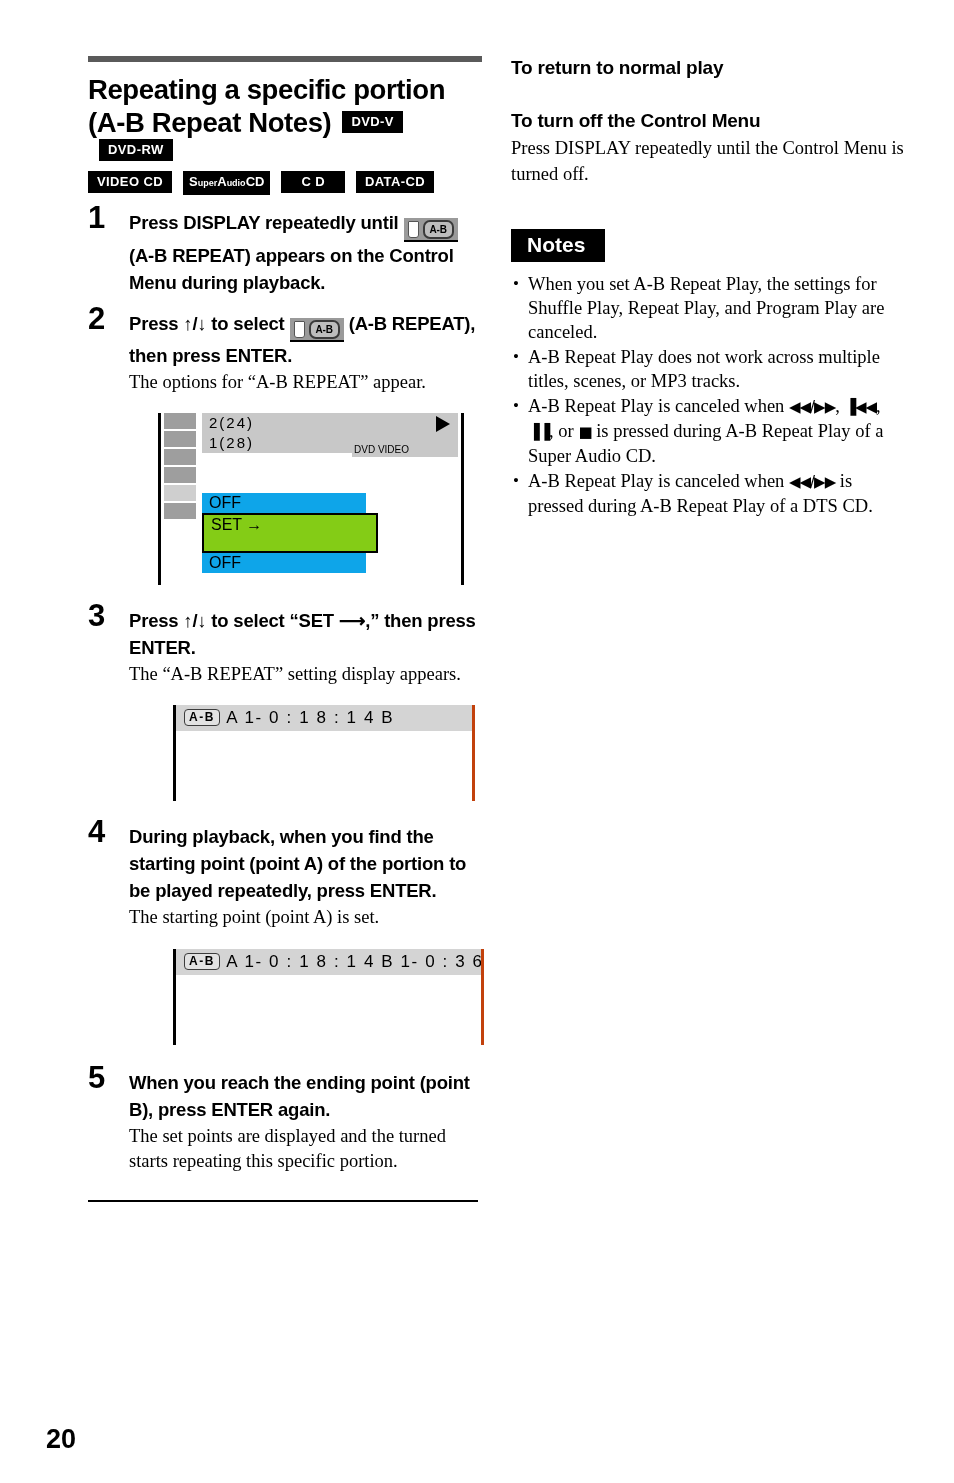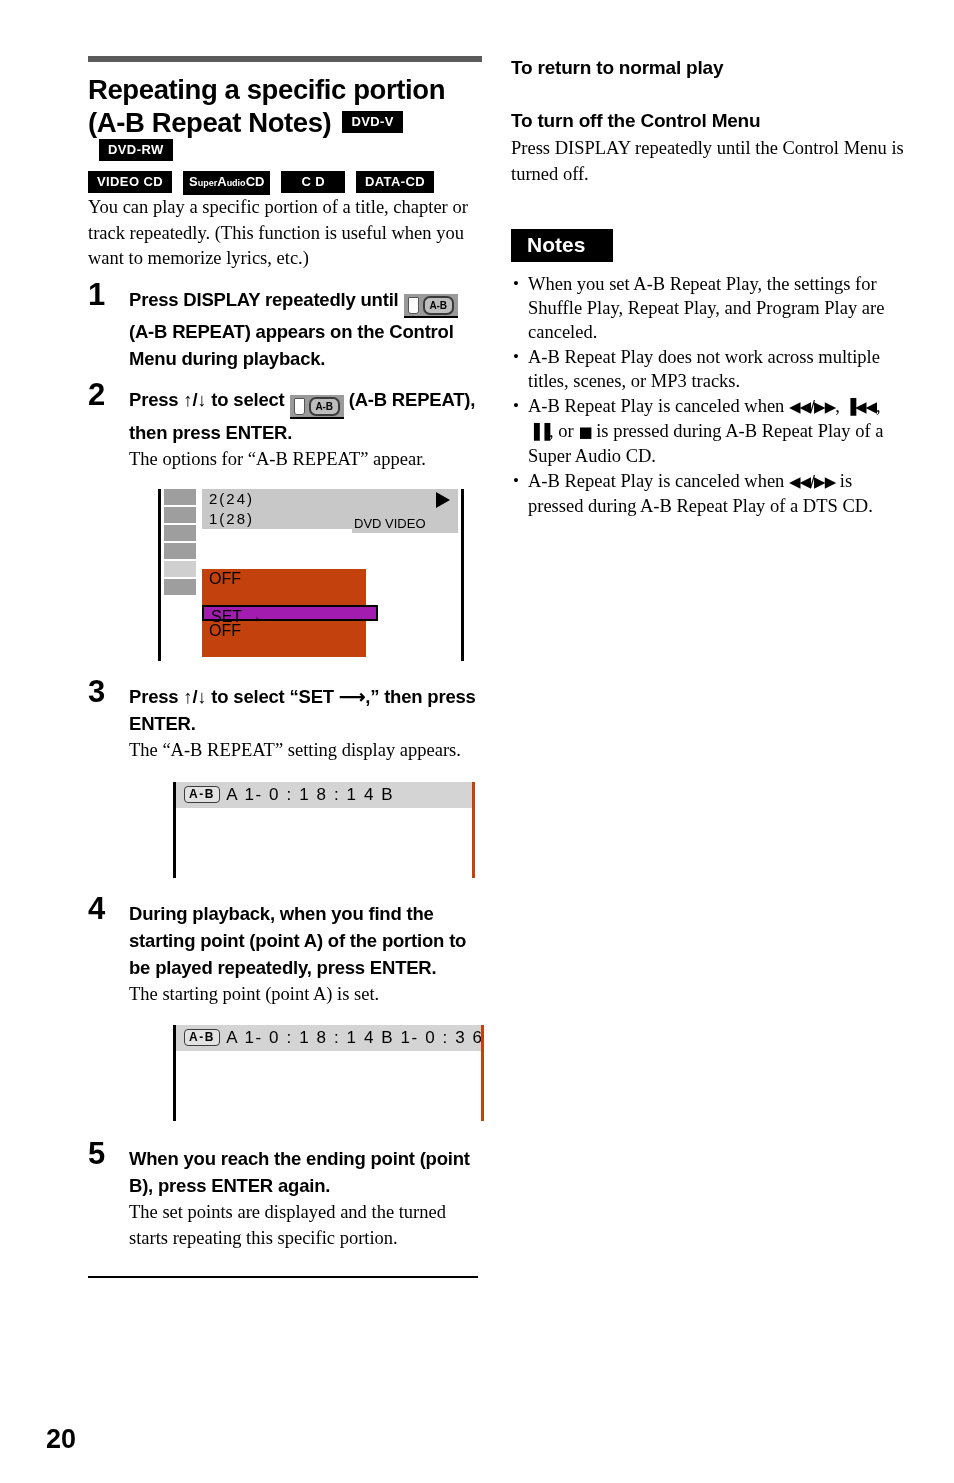--- a/index.html
+++ b/index.html
@@ -156,40 +156,40 @@
     background:#c8c8c8;
     font-family:"Liberation Sans", sans-serif;
     font-size:15px;
     line-height:20px;
     height:20px;
     padding-left:7px;
     letter-spacing:2px;
     width:164px;
   }
   .ctrl-opt {
-    background:#c2410c;
+    background:#0ea5e9;
     font-family:"Liberation Sans", sans-serif;
     font-size:16px;
     line-height:20px;
-    height:36px;
+    height:20px;
     padding-left:7px;
     width:164px;
   }
   .ctrl-opt.sel {
-    background:#a21caf;
+    background:#84cc16;
     border:2px solid #000;
-    height:16px; line-height:20px;
+    height:40px; line-height:20px;
     width:176px;
   }
   .ctrl-disc {
     position:absolute; right:3px; top:0;
     width:106px; height:44px;
     background:#c8c8c8;
     font-family:"Liberation Sans", sans-serif;
-    font-size:13px;
+    font-size:10px;
   }
   .ctrl-disc .tri {
     position:absolute; right:8px; top:3px;
     width:0;height:0;
     border-top:8px solid transparent;
     border-bottom:8px solid transparent;
     border-left:14px solid #000;
   }
   .ctrl-disc .lbl { position:absolute; left:2px; bottom:2px; }
 
@@ -219,21 +219,21 @@
   .bottom-rule { margin-top:25px; border-top:2px solid #000; width:390px; }
 
   
   .notes-head {
     display:inline-block;
     background:#000; color:#fff;
     font-family:"Liberation Sans", sans-serif;
     font-weight:bold;
     font-size:21px;
     line-height:28px;
-    padding:2px 28px 3px 16px;
+    padding:2px 20px 3px 16px;
   }
   .notes-wrap { margin-top:42px; }
   ul.notes { list-style:none; margin:10px 0 0 0; padding:0; }
   ul.notes li {
     position:relative;
     padding-left:17px;
     font-family:"Liberation Serif", serif;
     font-size:18.5px;
     line-height:24px;
     margin-bottom:1px;
@@ -267,21 +267,20 @@
     <div class="top-rule"></div>
 
     <div class="title-wrap">
       <h1 class="section-title">Repeating a specific portion (A-B Repeat Notes)</h1><span class="title-badges"><span class="badge">DVD-V</span><span class="badge">DVD-RW</span></span>
     </div>
 
     <div class="badge-row">
       <span class="badge">VIDEO CD</span><span class="badge sacd"><span>S</span><span class="lo">uper</span><span>A</span><span class="lo">udio</span><span>CD</span></span><span class="badge cdd">C D</span><span class="badge">DATA-CD</span>
     </div>
 
-    <p class="body intro">You can play a specific portion of a title, chapter or track repeatedly. (This function is useful when you want to memorize lyrics, etc.)</p>
 
     <div class="step">
       <div class="step-num">1</div>
       <div class="step-head"><span>Press DISPLAY repeatedly until</span>
         <span class="ab-icon"><span class="tab"></span><span class="pill">A-B</span></span>
         <span>(A-B REPEAT) appears on the Control Menu during playback.</span></div>
     </div>
 
     <div class="step">
       <div class="step-num">2</div>

